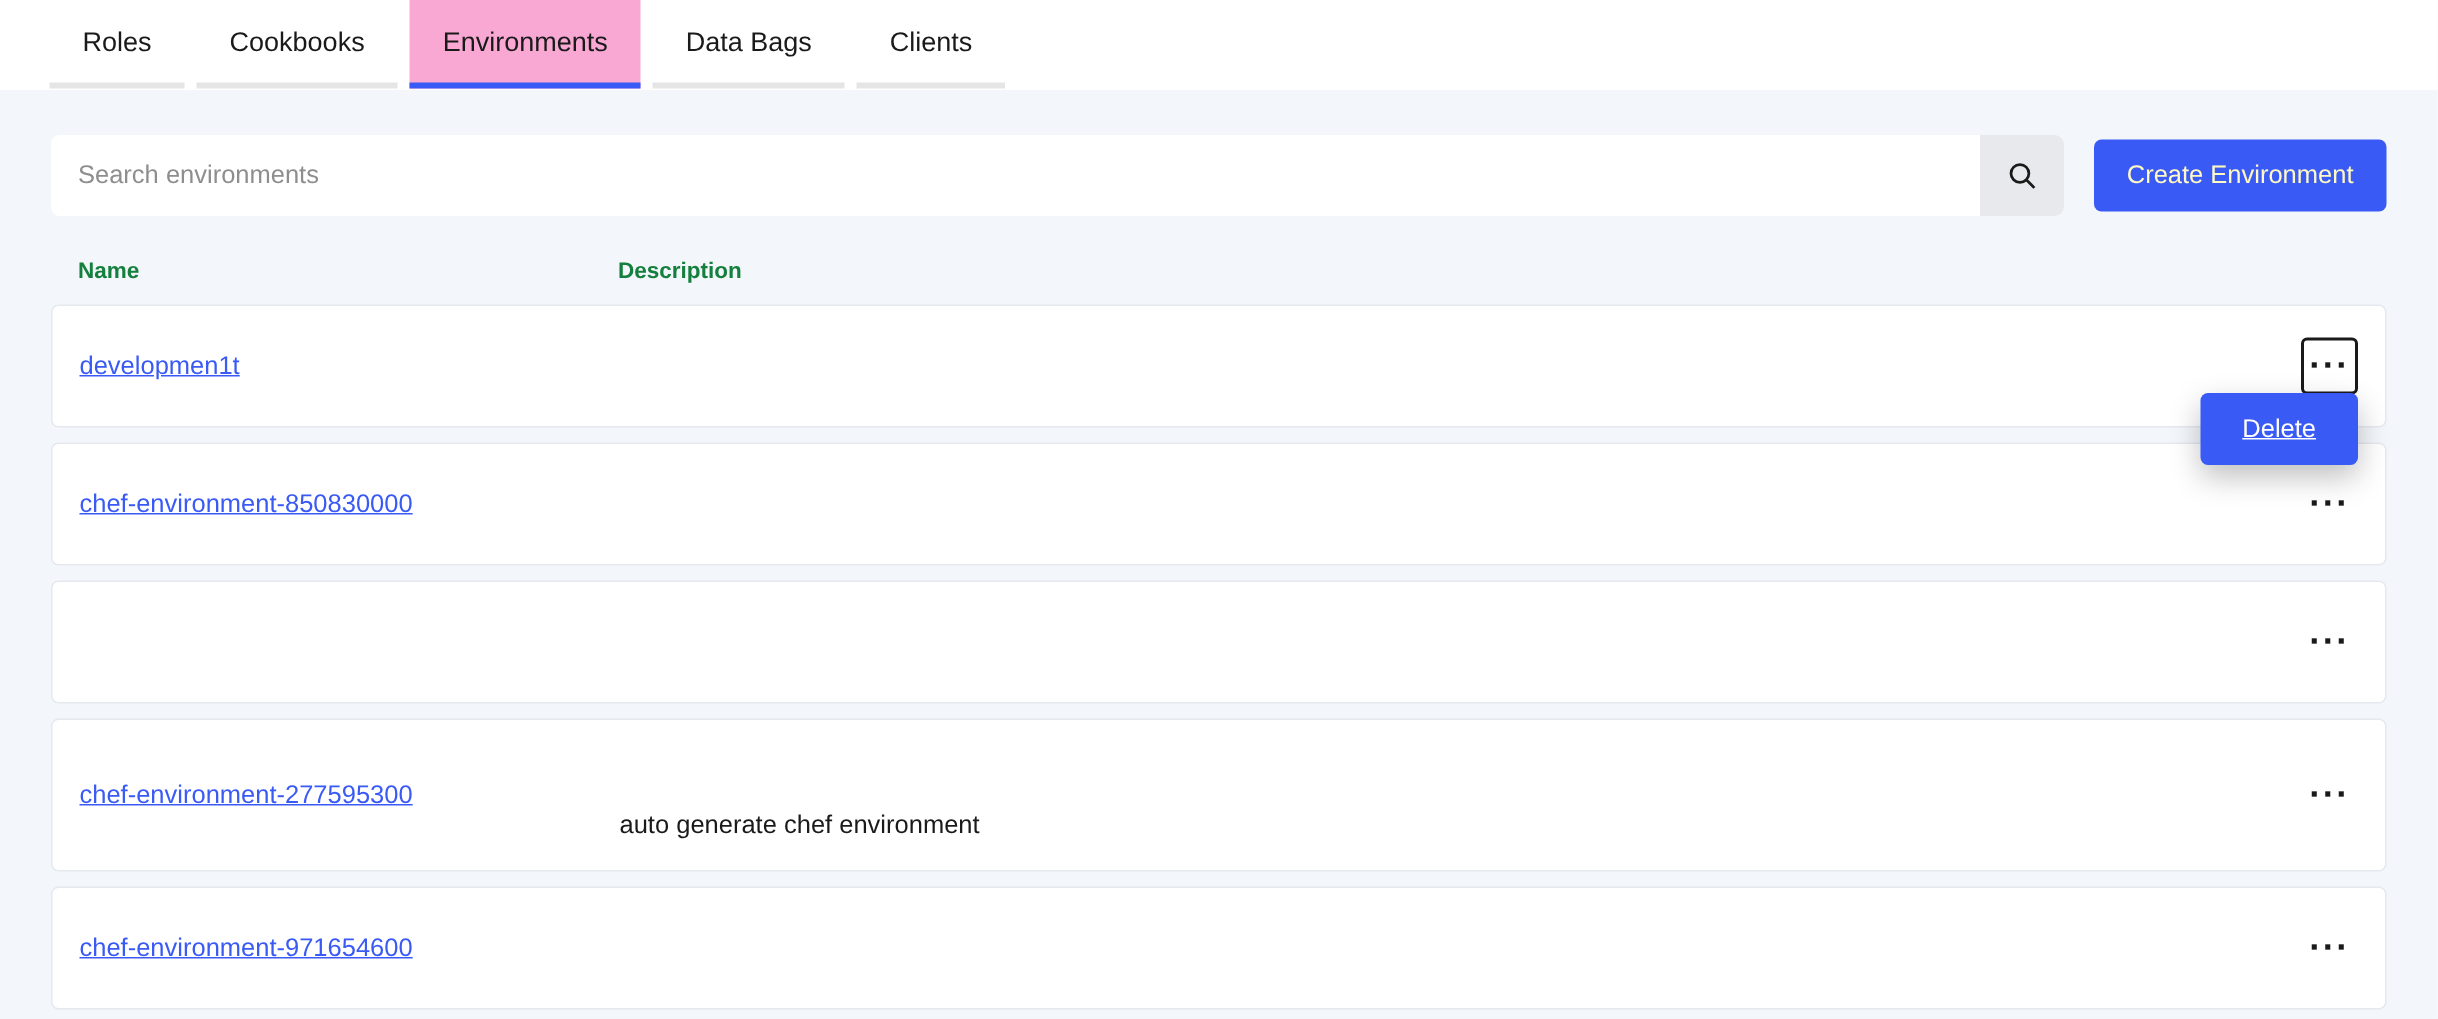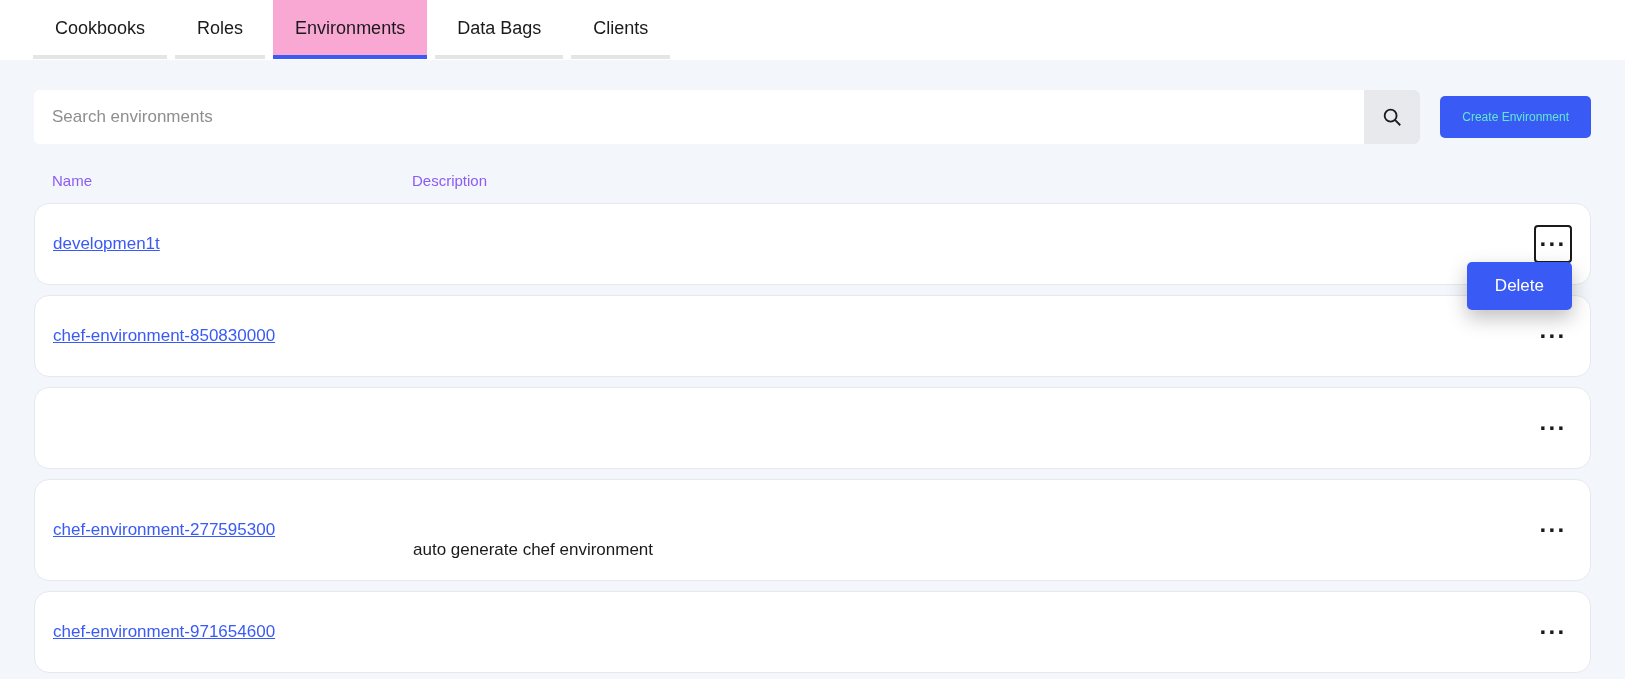--- a/index.html
+++ b/index.html
@@ -74,55 +74,55 @@
     }
     .search-btn svg {
       width: 22px;
       height: 22px;
       stroke: #1a1a1a;
       stroke-width: 2;
       fill: none;
     }
     .create-btn {
       background: #3a5af5;
-      color: #5eead4;
+      color: #fef9c3;
       border: none;
       padding: 14px 22px;
-      font-size: 12px;
+      font-size: 17px;
       border-radius: 5px;
       cursor: pointer;
       font-weight: 400;
     }
     .table-header {
       display: flex;
       padding: 0 18px 14px 18px;
       font-size: 15px;
-      font-weight: 400;
-      color: #8b5cf6;
+      font-weight: 700;
+      color: #15803d;
     }
     .col-name {
       width: 360px;
     }
     .col-description {
       flex: 1;
     }
     .col-actions {
       width: 60px;
     }
     .table-body {
       display: flex;
       flex-direction: column;
       gap: 10px;
     }
     .table-row {
       display: flex;
       align-items: center;
       background: #ffffff;
       border: 1px solid #e5e9ef;
-      border-radius: 15px;
+      border-radius: 5px;
       padding: 20px 18px;
       position: relative;
       min-height: 64px;
     }
     .row-name {
       width: 360px;
     }
     .row-name a {
       color: #3a5af5;
       text-decoration: underline;
@@ -163,28 +163,29 @@
       right: 18px;
       top: 58px;
       background: #3a5af5;
       color: #ffffff;
       padding: 14px 28px;
       border-radius: 5px;
       font-size: 17px;
       box-shadow: 0 8px 20px rgba(0,0,0,0.25);
       z-index: 10;
       cursor: pointer;
+      text-decoration: underline;
     }
   </style>
 </head>
 <body>
 
 <div class="tabs">
+  <div class="tab">Roles</div>
   <div class="tab">Cookbooks</div>
-  <div class="tab">Roles</div>
   <div class="tab active">Environments</div>
   <div class="tab">Data Bags</div>
   <div class="tab">Clients</div>
 </div>
 
 <div class="content-area">
 
   <div class="toolbar">
     <div class="search-wrap">
       <input class="search-input" type="text" placeholder="Search environments" style="">

